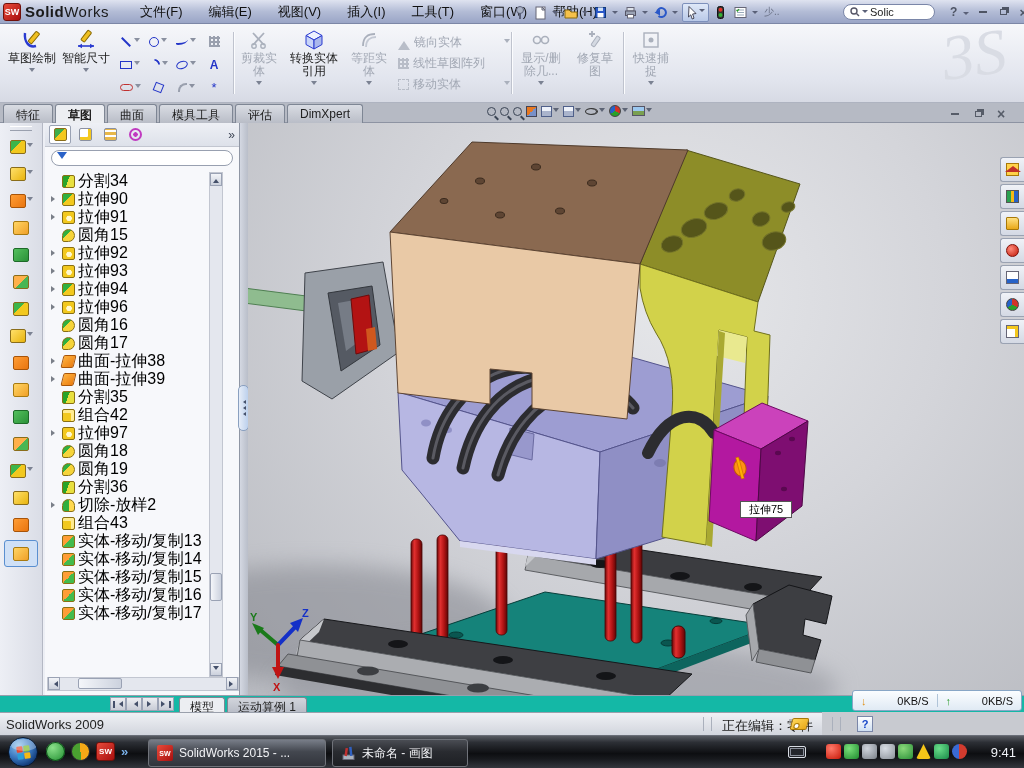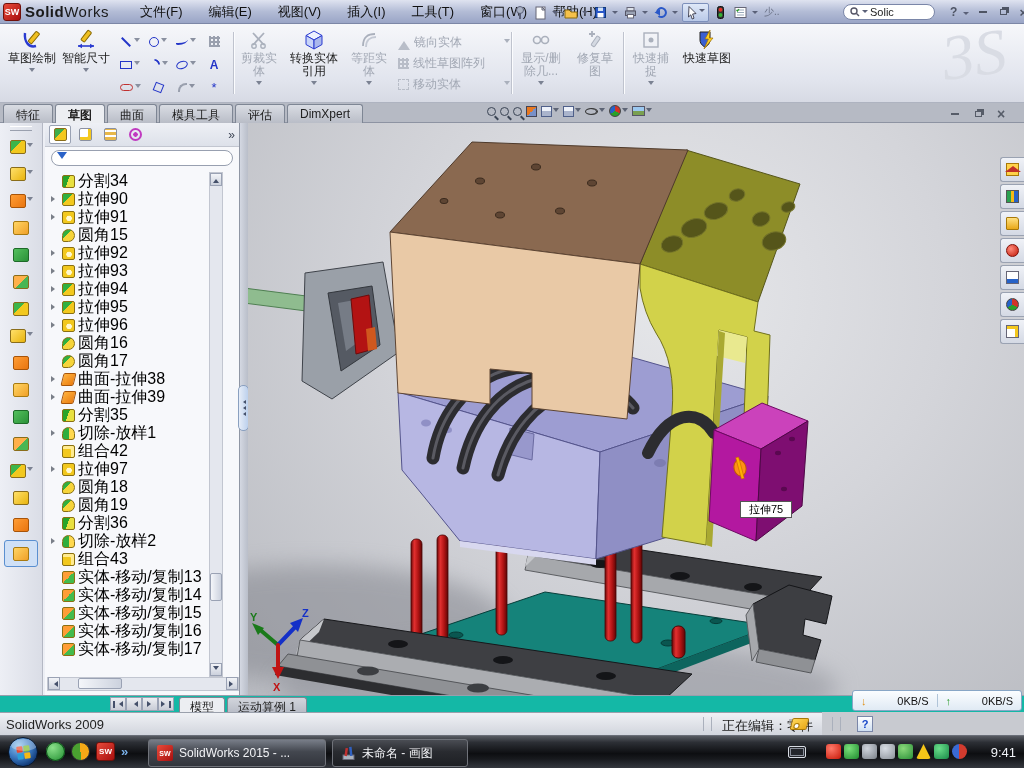--- a/index.html
+++ b/index.html
@@ -462,29 +462,20 @@
   <div class="cbtn dis" style="left:627px;width:48px">
     <div class="cic">
         <svg width="20" height="20">
           <rect x="3" y="3" width="14" height="14" fill="none" stroke="#aab0bc" stroke-width="1.4"></rect>
           <circle cx="10" cy="10" r="2.5" fill="#aab0bc"></circle>
         </svg>
       </div>
     <div class="clbl">快速捕捉</div>
       <div class="darr"></div>
   </div>
-  <div class="cbtn" style="left:681px;width:52px">
-    <div class="cic">
-        <svg width="22" height="22">
-          <path d="M4,3 h10 v8 c0,4.5 -4.5,7 -5,7 C8.5,18 4,15.5 4,11 Z" fill="#3a5fd0" stroke="#222"></path>
-          <path d="M14,1 L9,10 h3.4 L8,20 L17,9 h-3.6 Z" fill="#ffd024" stroke="#a07000" stroke-width=".7"></path>
-        </svg>
-      </div>
-    <div class="clbl">快速草图</div>
-  </div>
 </div>
 
 <div class="tabrow">
     <div id="cmdtabs">
       <div class="ctab">特征</div>
       <div class="ctab act">草图</div>
       <div class="ctab">曲面</div>
       <div class="ctab">模具工具</div>
       <div class="ctab">评估</div>
       <div class="ctab">DimXpert</div>
@@ -712,25 +703,20 @@
         <div class="tic ic-cut"></div>
         <div class="tlbl">拉伸93</div>
       </div>
       <div class="trow">
         <div class="tarr"></div>
         <div class="tic ic-boss"></div>
         <div class="tlbl">拉伸94</div>
       </div>
       <div class="trow">
         <div class="tarr"></div>
-        <div class="tic ic-boss"></div>
-        <div class="tlbl">拉伸95</div>
-      </div>
-      <div class="trow">
-        <div class="tarr"></div>
         <div class="tic ic-cut"></div>
         <div class="tlbl">拉伸96</div>
       </div>
       <div class="trow">
         <div class="tarr empty"></div>
         <div class="tic ic-fillet"></div>
         <div class="tlbl">圆角16</div>
       </div>
       <div class="trow">
         <div class="tarr empty"></div>
@@ -744,25 +730,20 @@
       </div>
       <div class="trow">
         <div class="tarr"></div>
         <div class="tic ic-surf"></div>
         <div class="tlbl">曲面-拉伸39</div>
       </div>
       <div class="trow">
         <div class="tarr empty"></div>
         <div class="tic ic-split"></div>
         <div class="tlbl">分割35</div>
-      </div>
-      <div class="trow">
-        <div class="tarr"></div>
-        <div class="tic ic-loftcut"></div>
-        <div class="tlbl">切除-放样1</div>
       </div>
       <div class="trow">
         <div class="tarr empty"></div>
         <div class="tic ic-combine"></div>
         <div class="tlbl">组合42</div>
       </div>
       <div class="trow">
         <div class="tarr"></div>
         <div class="tic ic-cut"></div>
         <div class="tlbl">拉伸97</div>

